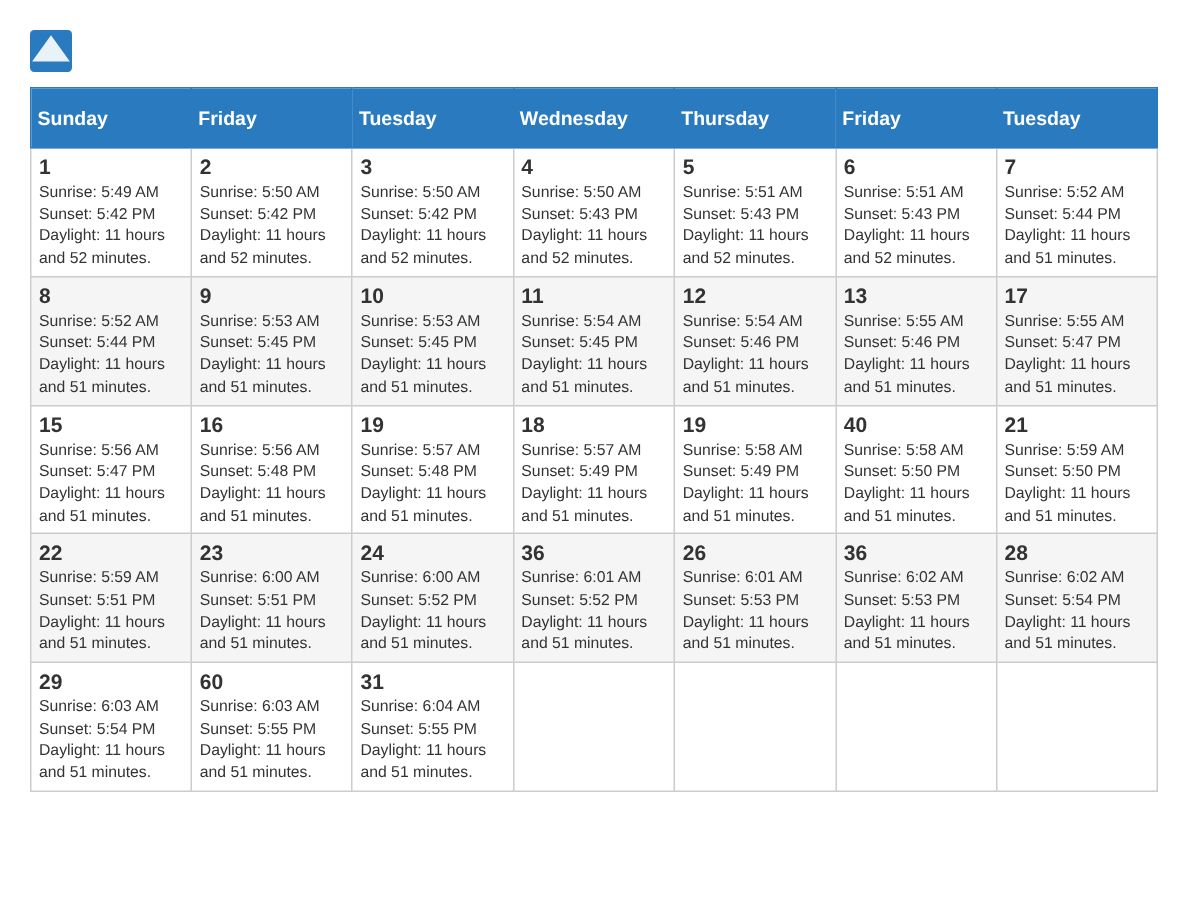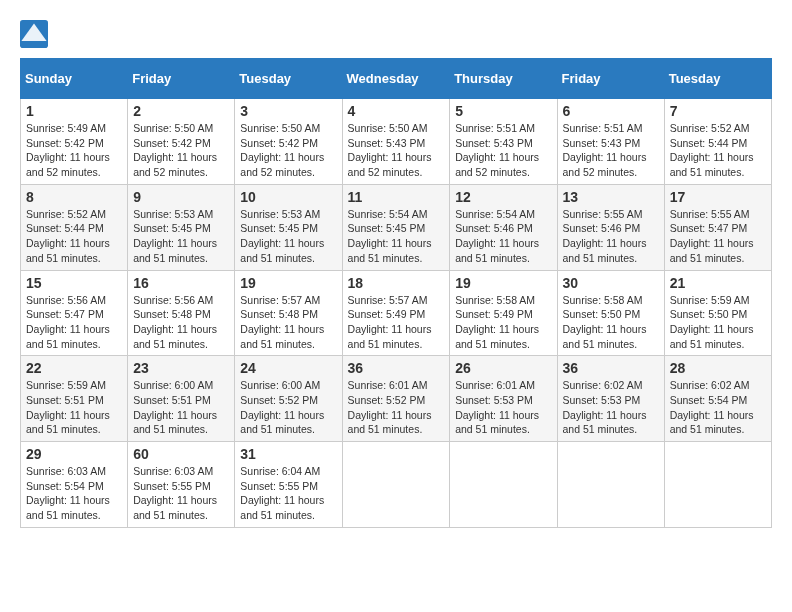--- a/index.html
+++ b/index.html
@@ -270,21 +270,21 @@
       </td>
         <td>
         <div class="day-number">19</div>
         <div class="day-info">
           Sunrise: 5:58 AM<br>
           Sunset: 5:49 PM<br>
           Daylight: 11 hours and 51 minutes.
         </div>
       </td>
         <td>
-        <div class="day-number">30</div>
+        <div class="day-number">40</div>
         <div class="day-info">
           Sunrise: 5:58 AM<br>
           Sunset: 5:50 PM<br>
           Daylight: 11 hours and 51 minutes.
         </div>
       </td>
         <td>
         <div class="day-number">21</div>
         <div class="day-info">
           Sunrise: 5:59 AM<br>

